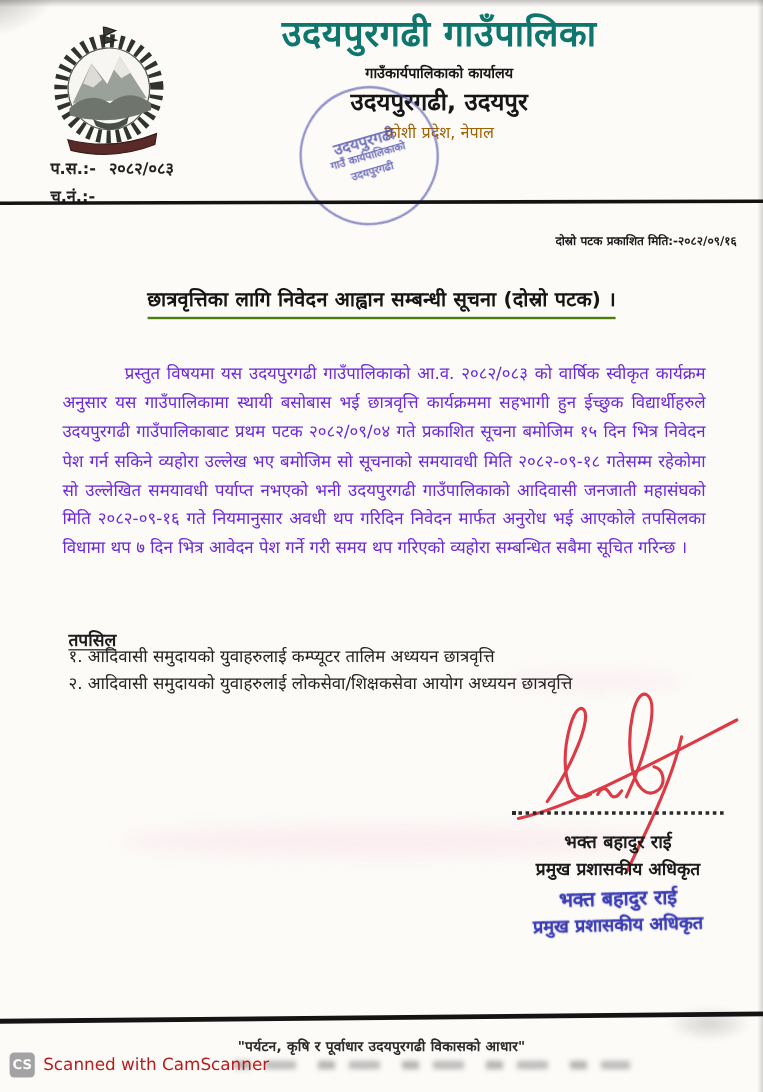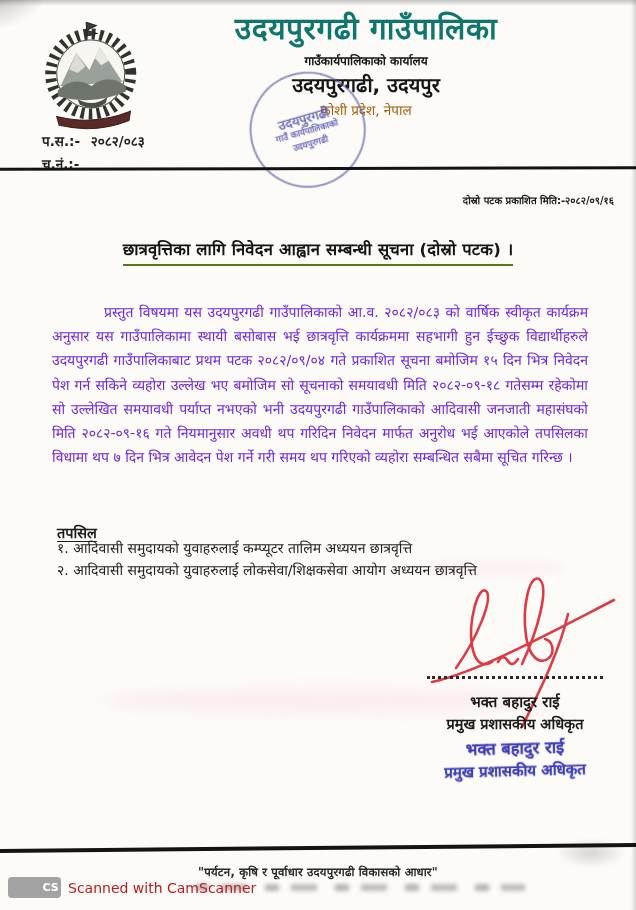--- a/index.html
+++ b/index.html
@@ -76,21 +76,21 @@
 
   
   .footer-rule{position:absolute;left:-4px;right:-4px;top:846px;height:3.5px;background:#141414;transform:rotate(-.55deg);}
   .slogan{position:absolute;left:0;right:0;top:864px;text-align:center;
     font-size:11.5px;font-weight:bold;color:#2a2a2a;letter-spacing:.2px;}
   .blur-line{position:absolute;left:195px;top:884px;width:330px;height:7px;filter:blur(2px);opacity:.55;
     background:repeating-linear-gradient(90deg,#7a7a7a 0 14px,rgba(0,0,0,0) 14px 26px,#8a8a8a 26px 52px,rgba(0,0,0,0) 52px 70px);}
 
   .camscanner{position:absolute;left:8px;top:877px;display:flex;align-items:center;gap:7px;}
   .cs-badge{width:21px;height:21px;background:#a3a3a3;border-radius:4px;color:#fff;
-    font-size:11px;font-weight:bold;display:flex;align-items:center;justify-content:center;padding-left:32px;}
+    font-size:11px;font-weight:bold;display:flex;align-items:center;justify-content:center;}
   .cs-text{font-size:14px;color:#b91c1c;}
 </style>
 </head>
 <body>
 
 <div class="page">
 
   <div class="edge-top"></div>
   <div class="edge-right"></div>
   <div class="corner-tl"></div>

